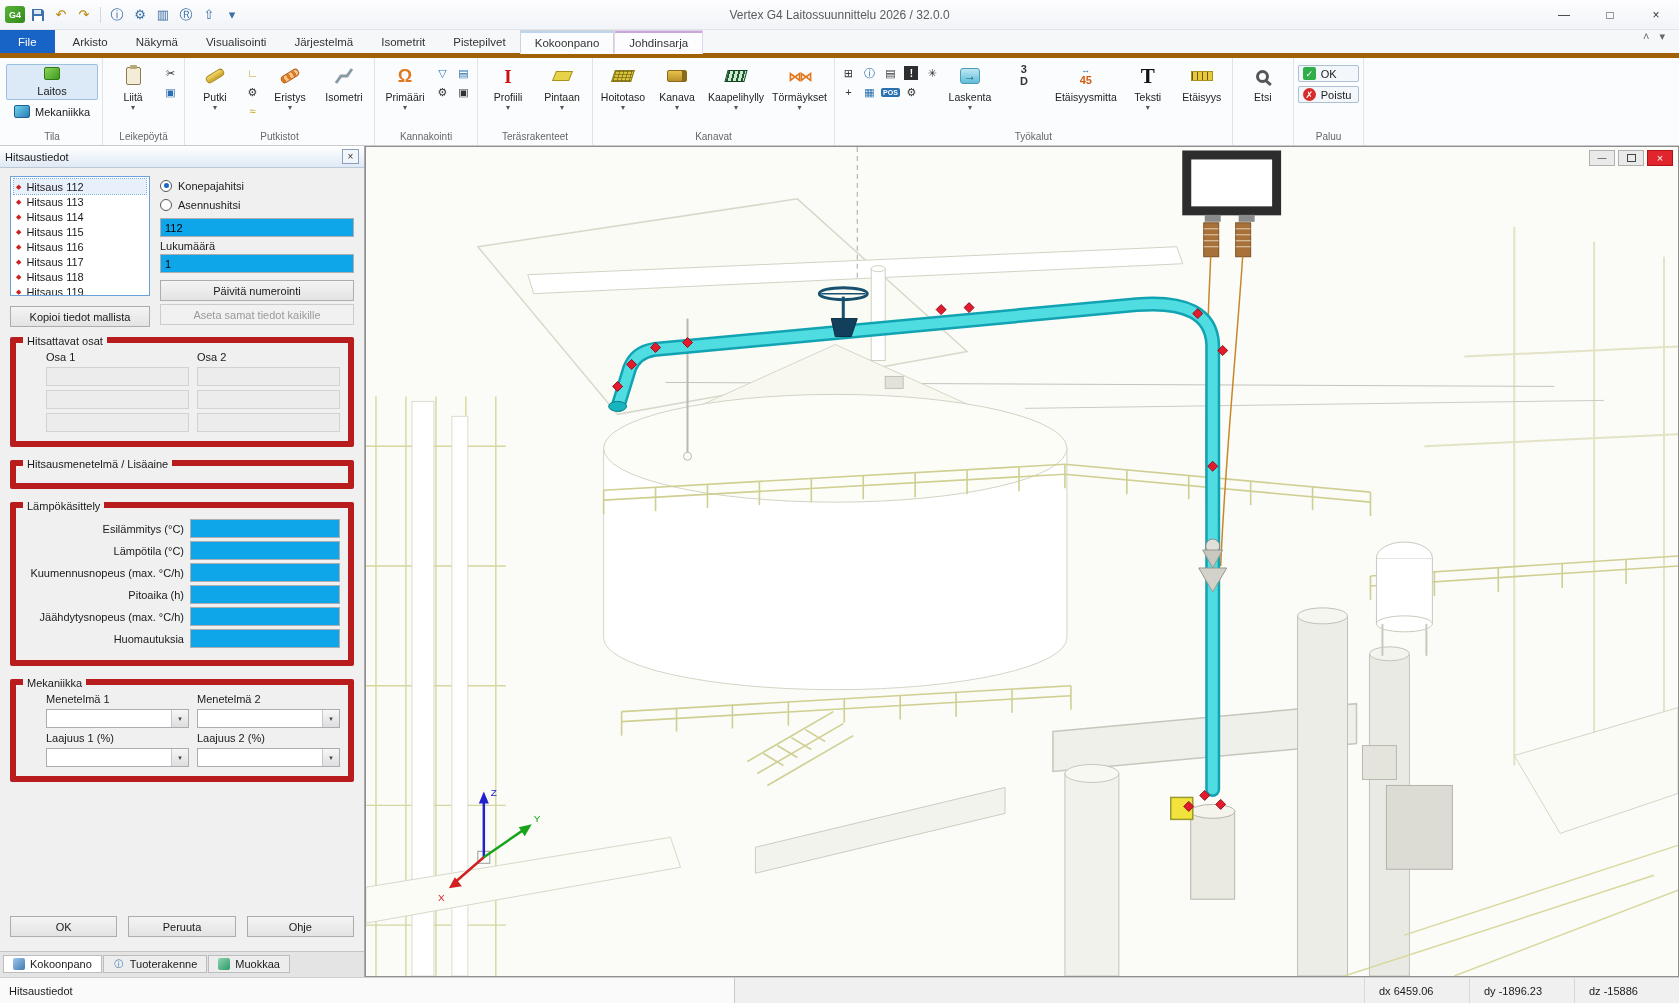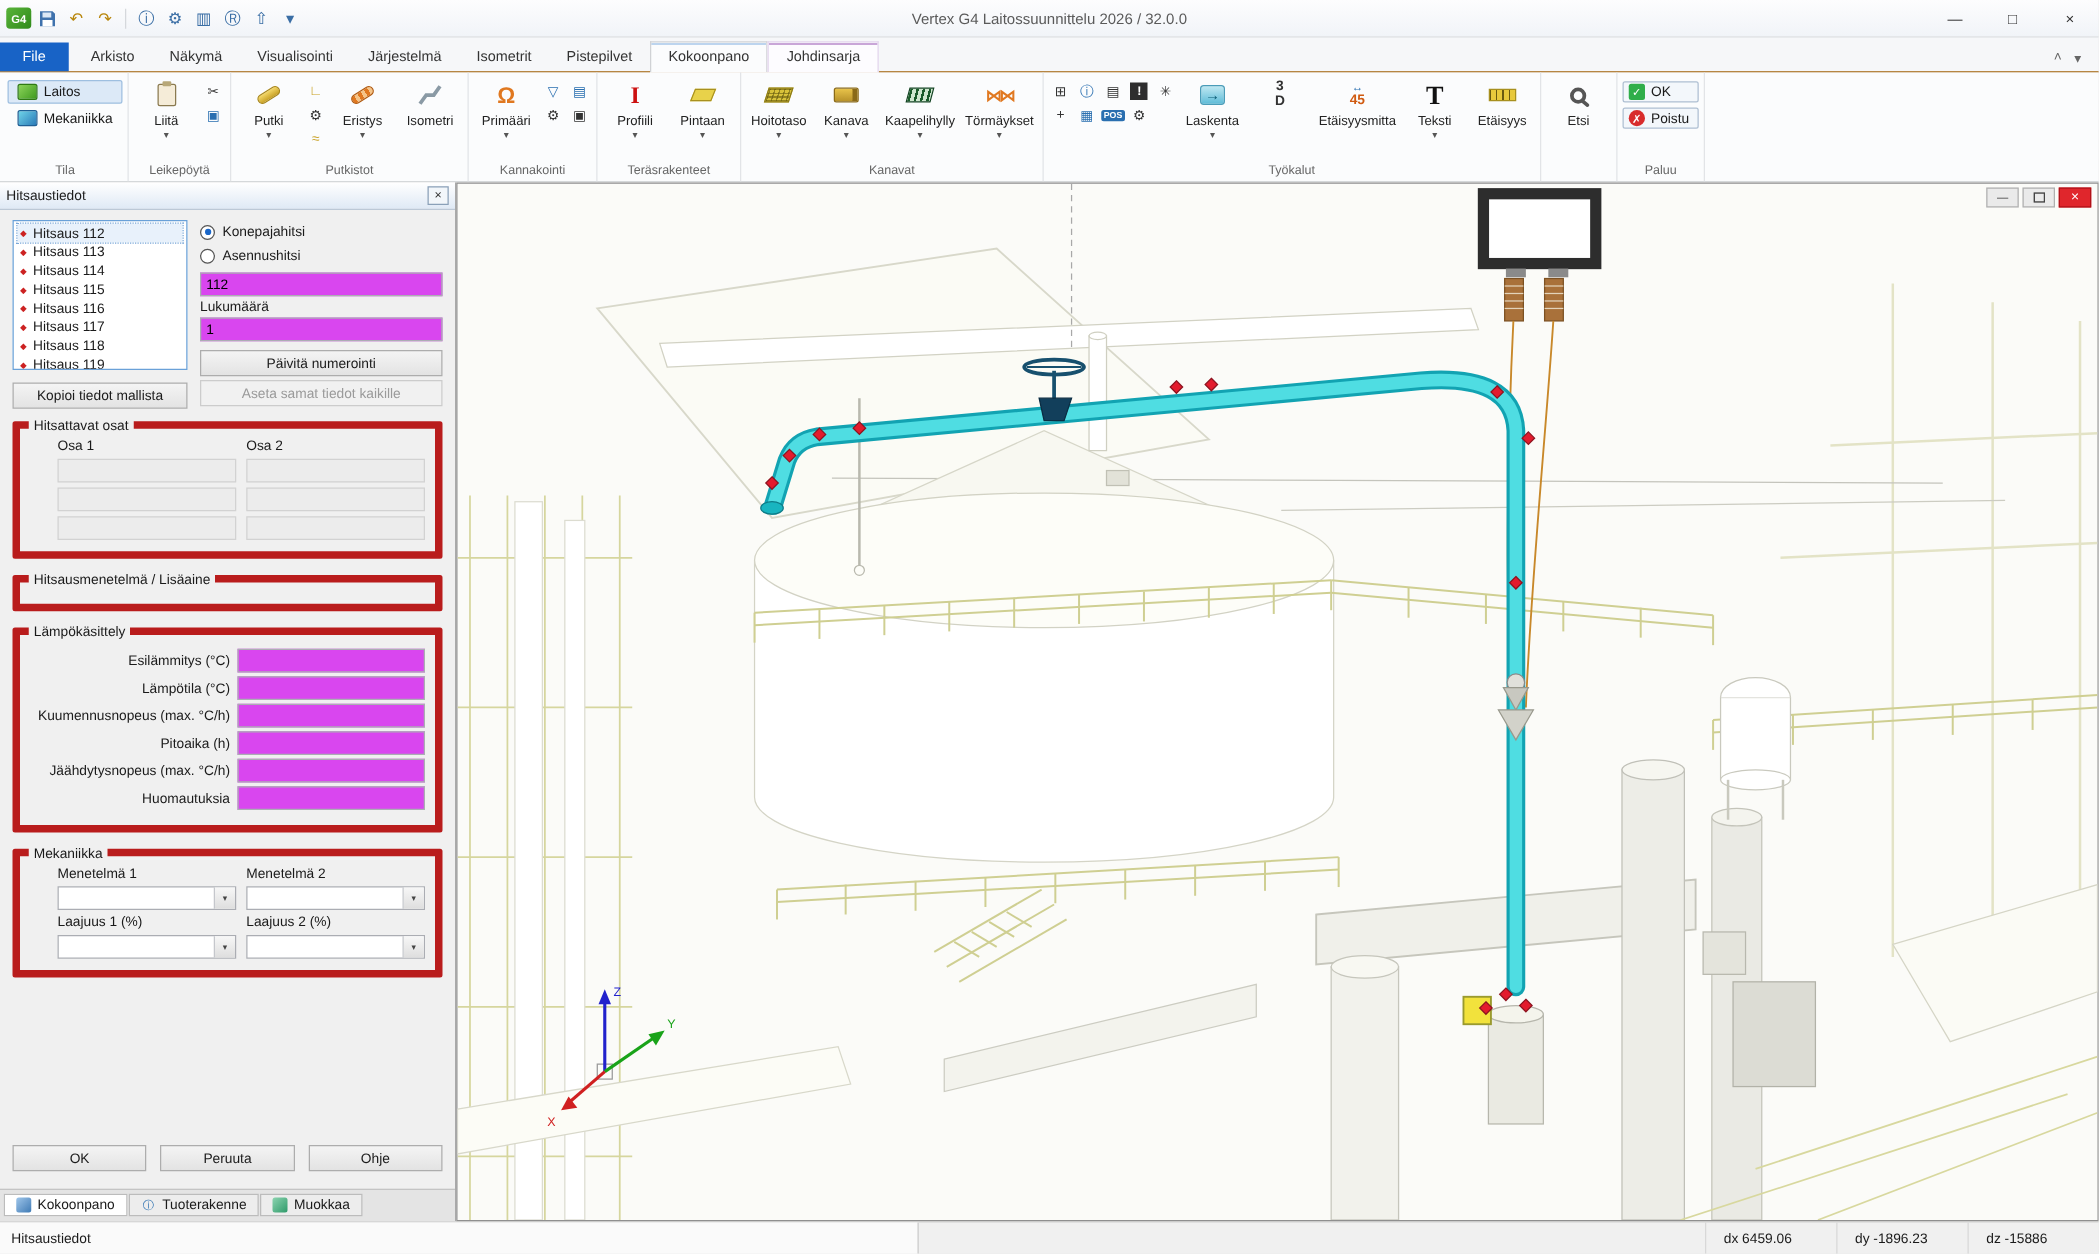--- a/index.html
+++ b/index.html
@@ -12,42 +12,42 @@
   .qat { display:flex; align-items:center; gap:3px; padding-left:5px; }
   .qbtn { min-width:20px; height:20px; display:flex; align-items:center; justify-content:center; font-size:13px; color:#3a6ea5; }
   .qbtn.gold { color:#b8860b; }
   .logo-box { width:20px; height:17px; border-radius:3px; background:linear-gradient(135deg,#5ab43a,#2f8a1a); color:#fff; font-size:9px; font-weight:bold; display:flex; align-items:center; justify-content:center; }
   .qsep { width:1px; height:16px; background:#d5d8dc; margin:0 3px; }
   .app-title { position:absolute; left:50%; transform:translateX(-50%); color:#5a5a5a; font-size:12px; white-space:nowrap; }
   .winbtns { margin-left:auto; display:flex; height:100%; }
   .winbtn { width:46px; display:flex; align-items:center; justify-content:center; font-size:12px; color:#333; }
 
   
-  .tabrow { height:28px; background:#f6f7f9; border-bottom:1px solid #a16207; display:flex; align-items:flex-end; flex:0 0 auto; }
+  .tabrow { height:28px; background:#f6f7f9; border-bottom:5px solid #a16207; display:flex; flex:0 0 auto; }
   .tab { padding:6px 14px 5px; font-size:11.5px; color:#333; white-space:nowrap; }
   .tab.file { background:#1863c6; color:#fff; padding:6px 18px 5px; margin-right:4px; }
   .tab.active { background:#fbfcfd; border:1px solid #d0d2d5; border-bottom:1px solid #fbfcfd; margin-bottom:-1px; box-shadow:inset 0 2px 0 #bcd4ee; }
   .tab.context { background:#fdfcff; border:1px solid #e2d4ec; border-bottom:1px solid #fdfcff; margin-bottom:-1px; box-shadow:inset 0 2px 0 #c9a6d8; }
   .tabrow-right { margin-left:auto; display:flex; gap:10px; padding:0 14px 4px; color:#666; font-size:11px; }
 
   
   .ribbon { height:88px; background:#fbfcfd; border-bottom:1px solid #c9cbce; display:flex; align-items:stretch; padding:0 2px; flex:0 0 auto; }
   .rgroup { display:flex; flex-direction:column; border-right:1px solid #e2e4e7; padding:2px 4px 0; }
   .rg-items { flex:1; display:flex; align-items:stretch; gap:2px; }
   .rg-label { height:15px; line-height:14px; text-align:center; font-size:10px; color:#666; }
   .bigbtn { min-width:52px; display:flex; flex-direction:column; align-items:center; padding:3px 3px 0; gap:2px; font-size:10.5px; color:#222; text-align:center; border-radius:3px; }
   .bicon { height:26px; display:flex; align-items:center; justify-content:center; }
   .caret { font-size:8px; color:#555; line-height:5px; }
   .smallcol { display:flex; flex-direction:column; gap:3px; padding-top:5px; }
   .sicon { width:19px; height:16px; display:flex; align-items:center; justify-content:center; font-size:11px; border-radius:2px; }
   .c-gold{color:#c9a227} .c-blue{color:#2a6fb0} .c-dark{color:#333}
 
   .tila-col { flex-direction:column; gap:2px; padding-top:4px; }
   .tila-btn { display:flex; align-items:center; gap:5px; padding:2px 7px; font-size:11px; border:1px solid transparent; border-radius:2px; }
-  .tila-btn.active { background:#dce9f7; border-color:#9ebfe0; }
+  .tila-btn.active { background:#dce9f7; border-color:#9ebfe0;flex-direction:column; }
   .ic-laitos { width:16px; height:13px; border-radius:2px; background:linear-gradient(135deg,#8cd45a,#3f9a1f); border:1px solid #2f7a14; }
   .ic-meka { width:16px; height:13px; border-radius:2px; background:linear-gradient(135deg,#6fd4e8,#2a7ab8); border:1px solid #1f5f94; }
 
   .ic-clip { width:15px; height:18px; background:#f5ecd8; border:1px solid #8a7a50; border-radius:2px; position:relative; }
   .ic-clip::before { content:""; position:absolute; top:-3px; left:3px; width:7px; height:4px; background:#b8a878; border-radius:1px; }
   .ic-pipe { width:20px; height:8px; border-radius:4px; background:linear-gradient(#f5d96a,#c9a227); border:1px solid #a8861a; transform:rotate(-32deg); }
   .ic-erist { width:20px; height:8px; border-radius:4px; background:repeating-linear-gradient(90deg,#e07820 0 3px,#f5c488 3px 6px); border:1px solid #b05a10; transform:rotate(-32deg); }
   .ic-omega { font-size:18px; font-weight:bold; color:#e07820; line-height:1; }
   .ic-ibeam { font-family:"Liberation Serif",serif; font-size:19px; font-weight:bold; color:#cc1111; line-height:1; }
   .ic-tee { font-family:"Liberation Serif",serif; font-size:21px; font-weight:bold; color:#111; line-height:1; }
@@ -83,21 +83,21 @@
   .toprow { display:flex; gap:10px; margin-bottom:10px; }
   .topleft { width:140px; display:flex; flex-direction:column; }
   .topright { flex:1; display:flex; flex-direction:column; }
   .list { height:120px; border:1px solid #6aa1d8; background:#fff; padding:2px 3px; overflow:hidden; }
   .litem { display:flex; align-items:center; gap:5px; height:15px; padding:0 2px; }
   .litem.sel { background:#e8f1fb; outline:1px dotted #7aa7d8; }
   .litem .d { color:#cc2222; font-size:7px; }
   .radio { display:flex; align-items:center; gap:6px; height:19px; }
   .rdot { width:12px; height:12px; border-radius:50%; border:1px solid #555; background:#fff; position:relative; flex:0 0 auto; }
   .radio.sel .rdot::after { content:""; position:absolute; inset:2.5px; border-radius:50%; background:#1a66c8; }
-  .txt { background:#d946ef; border:1px solid #abadb3; height:19px; padding:0 4px; font:inherit; width:100%; }
+  .txt { background:#0ea5e9; border:1px solid #abadb3; height:19px; padding:0 4px; font:inherit; width:100%; }
   .txt.disabled { background:#ececec; border-color:#d2d2d2; }
   .lbl { height:17px; display:flex; align-items:flex-end; padding-bottom:2px; }
   .btn { height:21px; border:1px solid #adadad; background:linear-gradient(#f4f4f4,#e3e3e3); display:flex; align-items:center; justify-content:center; font-size:11px; color:#1a1a1a; }
   .btn.disabled { color:#9a9a9a; background:#f1f1f1; border-color:#cccccc; }
   .grp { border:6px solid #b91c1c; border-radius:2px; margin-bottom:13px; padding:8px 8px 9px; position:relative; }
   .grp-label { position:absolute; top:-8px; left:7px; background:#f0f0f0; padding:0 4px; }
   .two-col { display:flex; gap:8px;padding-left:22px; }
   .col { flex:1; display:flex; flex-direction:column; gap:4px; }
   .combo { background:#fff; border:1px solid #abadb3; height:19px; display:flex; align-items:center; }
   .cbtn { margin-left:auto; width:17px; height:100%; border-left:1px solid #c5c7cc; background:linear-gradient(#f7f7f7,#dedede); display:flex; align-items:center; justify-content:center; font-size:7px; color:#444; }

